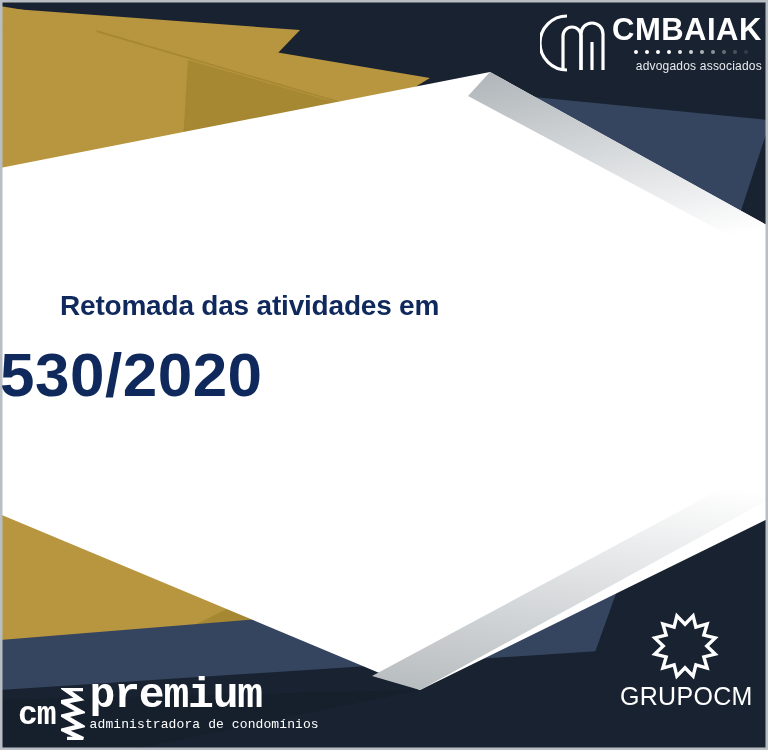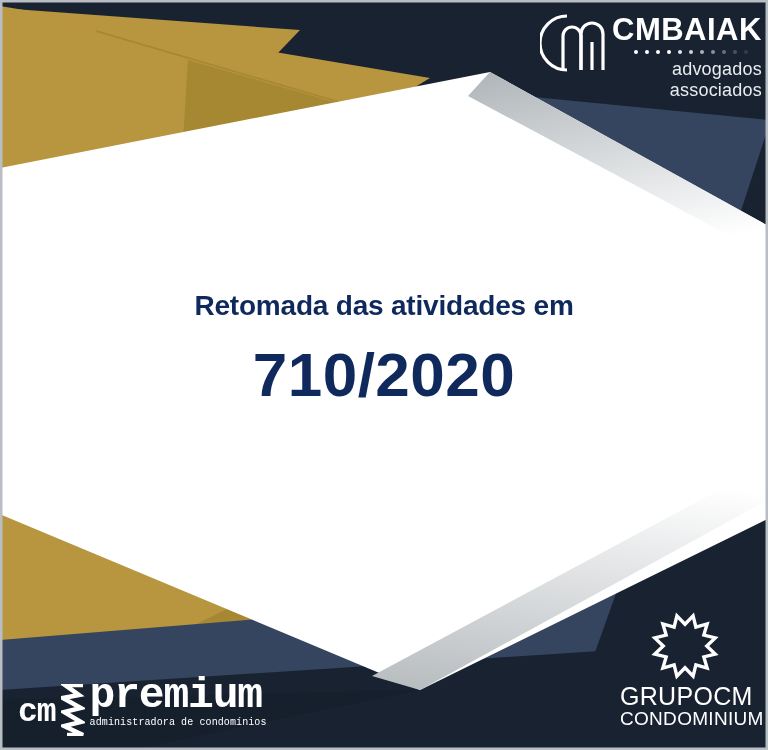--- a/index.html
+++ b/index.html
@@ -24,21 +24,20 @@
     height: 750px;
     display: block;
   }
 
   
   .center-block {
     position: absolute;
     left: 0;
     top: 288px;
     width: 768px;
-    text-align: center;
     z-index: 5;
   }
   .headline {
     color: #10295c;
     font-size: 28px;
     font-weight: bold;
     line-height: 1.27;
     letter-spacing: -0.2px;
     margin: 0;
     padding: 0 60px;
@@ -89,21 +88,21 @@
   }
   .dotrow i {
     width: 4px;
     height: 4px;
     border-radius: 50%;
     background: #ffffff;
     display: block;
   }
   .cmbaiak-tag {
     color: #e9ecef;
-    font-size: 18px;
+    font-size: 12px;
     letter-spacing: 0.2px;
     margin-top: 4px;
     text-align: right;
   }
 
   
   .cmpremium {
     position: absolute;
     left: 18px;
     top: 676px;
@@ -131,21 +130,21 @@
   }
   .cmp-premium {
     color: #ffffff;
     font-size: 43px;
     font-weight: bold;
     line-height: 0.92;
     letter-spacing: -1.2px;
   }
   .cmp-tag {
     color: #ffffff;
-    font-size: 10px;
+    font-size: 13px;
     letter-spacing: 0.1px;
     text-align: right;
     margin-top: 1px;
   }
 
   
   .grupocm {
     position: absolute;
     left: 620px;
     top: 612px;
@@ -251,37 +250,36 @@
           <i style="opacity:0.35"></i>
         <i style="opacity:0.22"></i>
           <i style="opacity:0.12"></i>
       </div>
       <div class="cmbaiak-tag">advogados associados</div>
     </div>
   </div>
 
   <div class="center-block">
     <div class="headline">Retomada das atividades em</div>
-    <div class="bignum">710/2020</div>
+    <div class="bignum">530/2020</div>
   </div>
 
   <div class="cmpremium">
     <div class="cmp-cm">cm</div>
     <svg class="cmp-bolt" viewBox="0 0 24 52" aria-hidden="true">
       <path d="M22 1 L4 1 L18 11 L2 14 L20 24 L3 28 L20 38 L3 42 L22 51 L6 51" fill="none" stroke="#ffffff" stroke-width="4.5" stroke-linejoin="miter"></path>
     </svg>
     <div class="cmp-right">
       <div class="cmp-premium">premium</div>
       <div class="cmp-tag">administradora de condomínios</div>
     </div>
   </div>
 
   <div class="grupocm">
     <svg class="grupocm-mark" viewBox="0 0 100 100" aria-hidden="true">
       <g id="starburst-group" fill="none" stroke="#ffffff" stroke-width="5" stroke-linejoin="miter">
           <path d="M50.00 18.00L61.91 5.57L66.00 22.29L82.53 17.47L77.71 34.00L94.43 38.09L82.00 50.00L94.43 61.91L77.71 66.00L82.53 82.53L66.00 77.71L61.91 94.43L50.00 82.00L38.09 94.43L34.00 77.71L17.47 82.53L22.29 66.00L5.57 61.91L18.00 50.00L5.57 38.09L22.29 34.00L17.47 17.47L34.00 22.29L38.09 5.57Z" fill="none" stroke="#ffffff" stroke-width="5"></path>
         </g>
     </svg>
     <div class="grupocm-l1">GRUPOCM</div>
-    <div class="grupocm-l2">CONDOMINIUM</div>
   </div>
 
 </div>
 
 </body></html>

